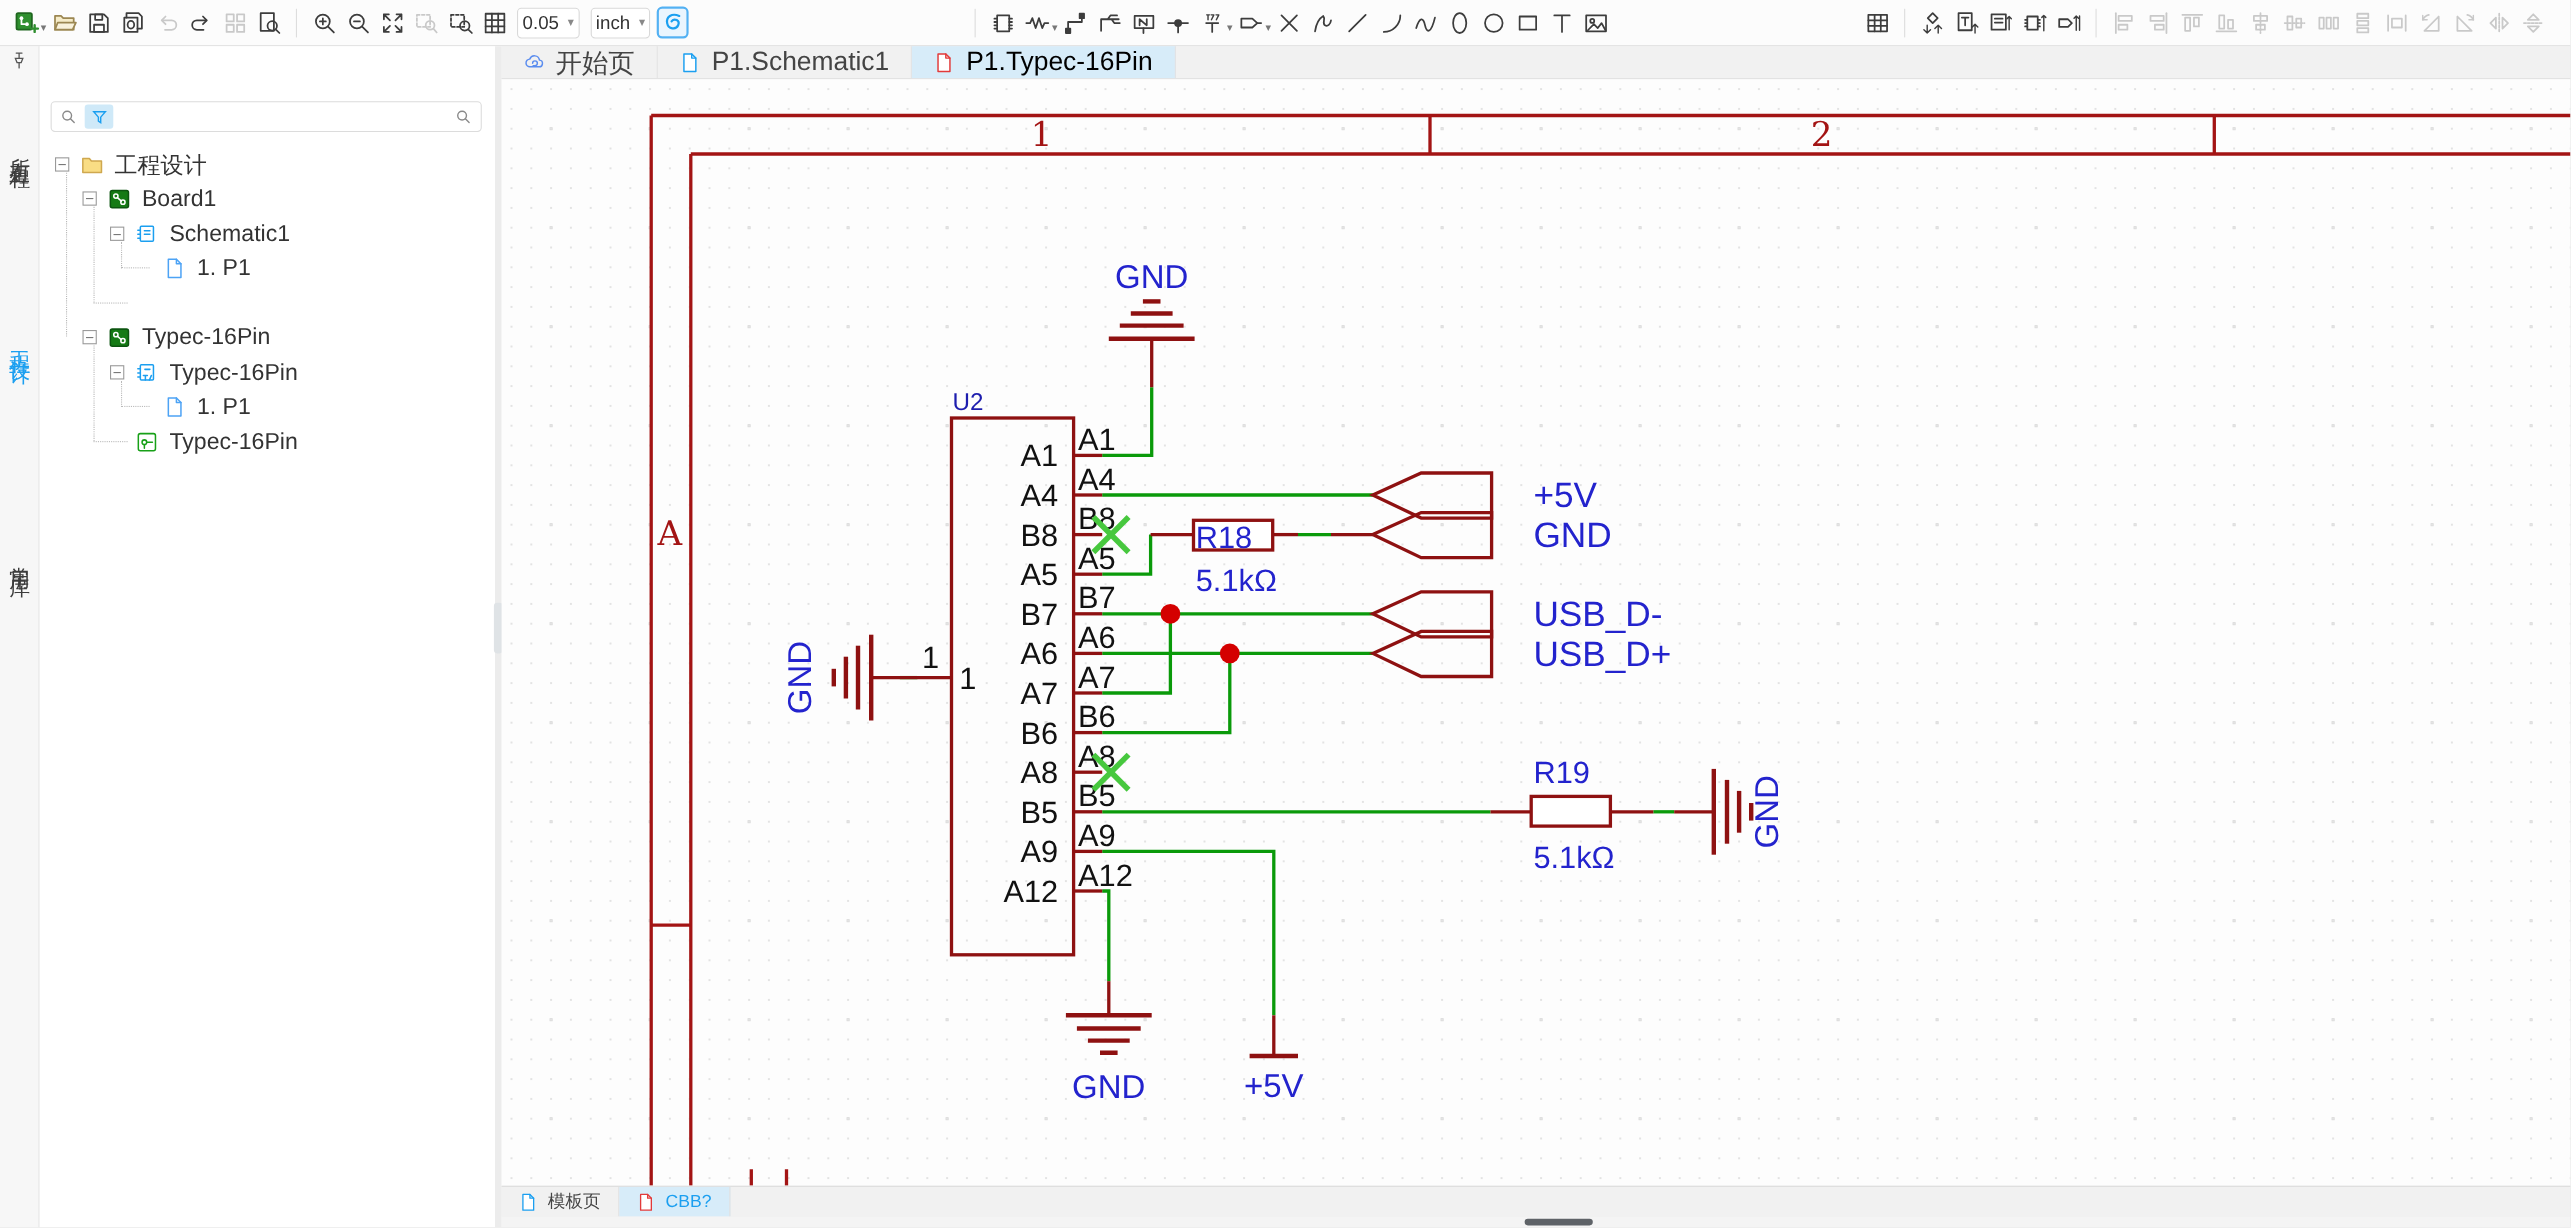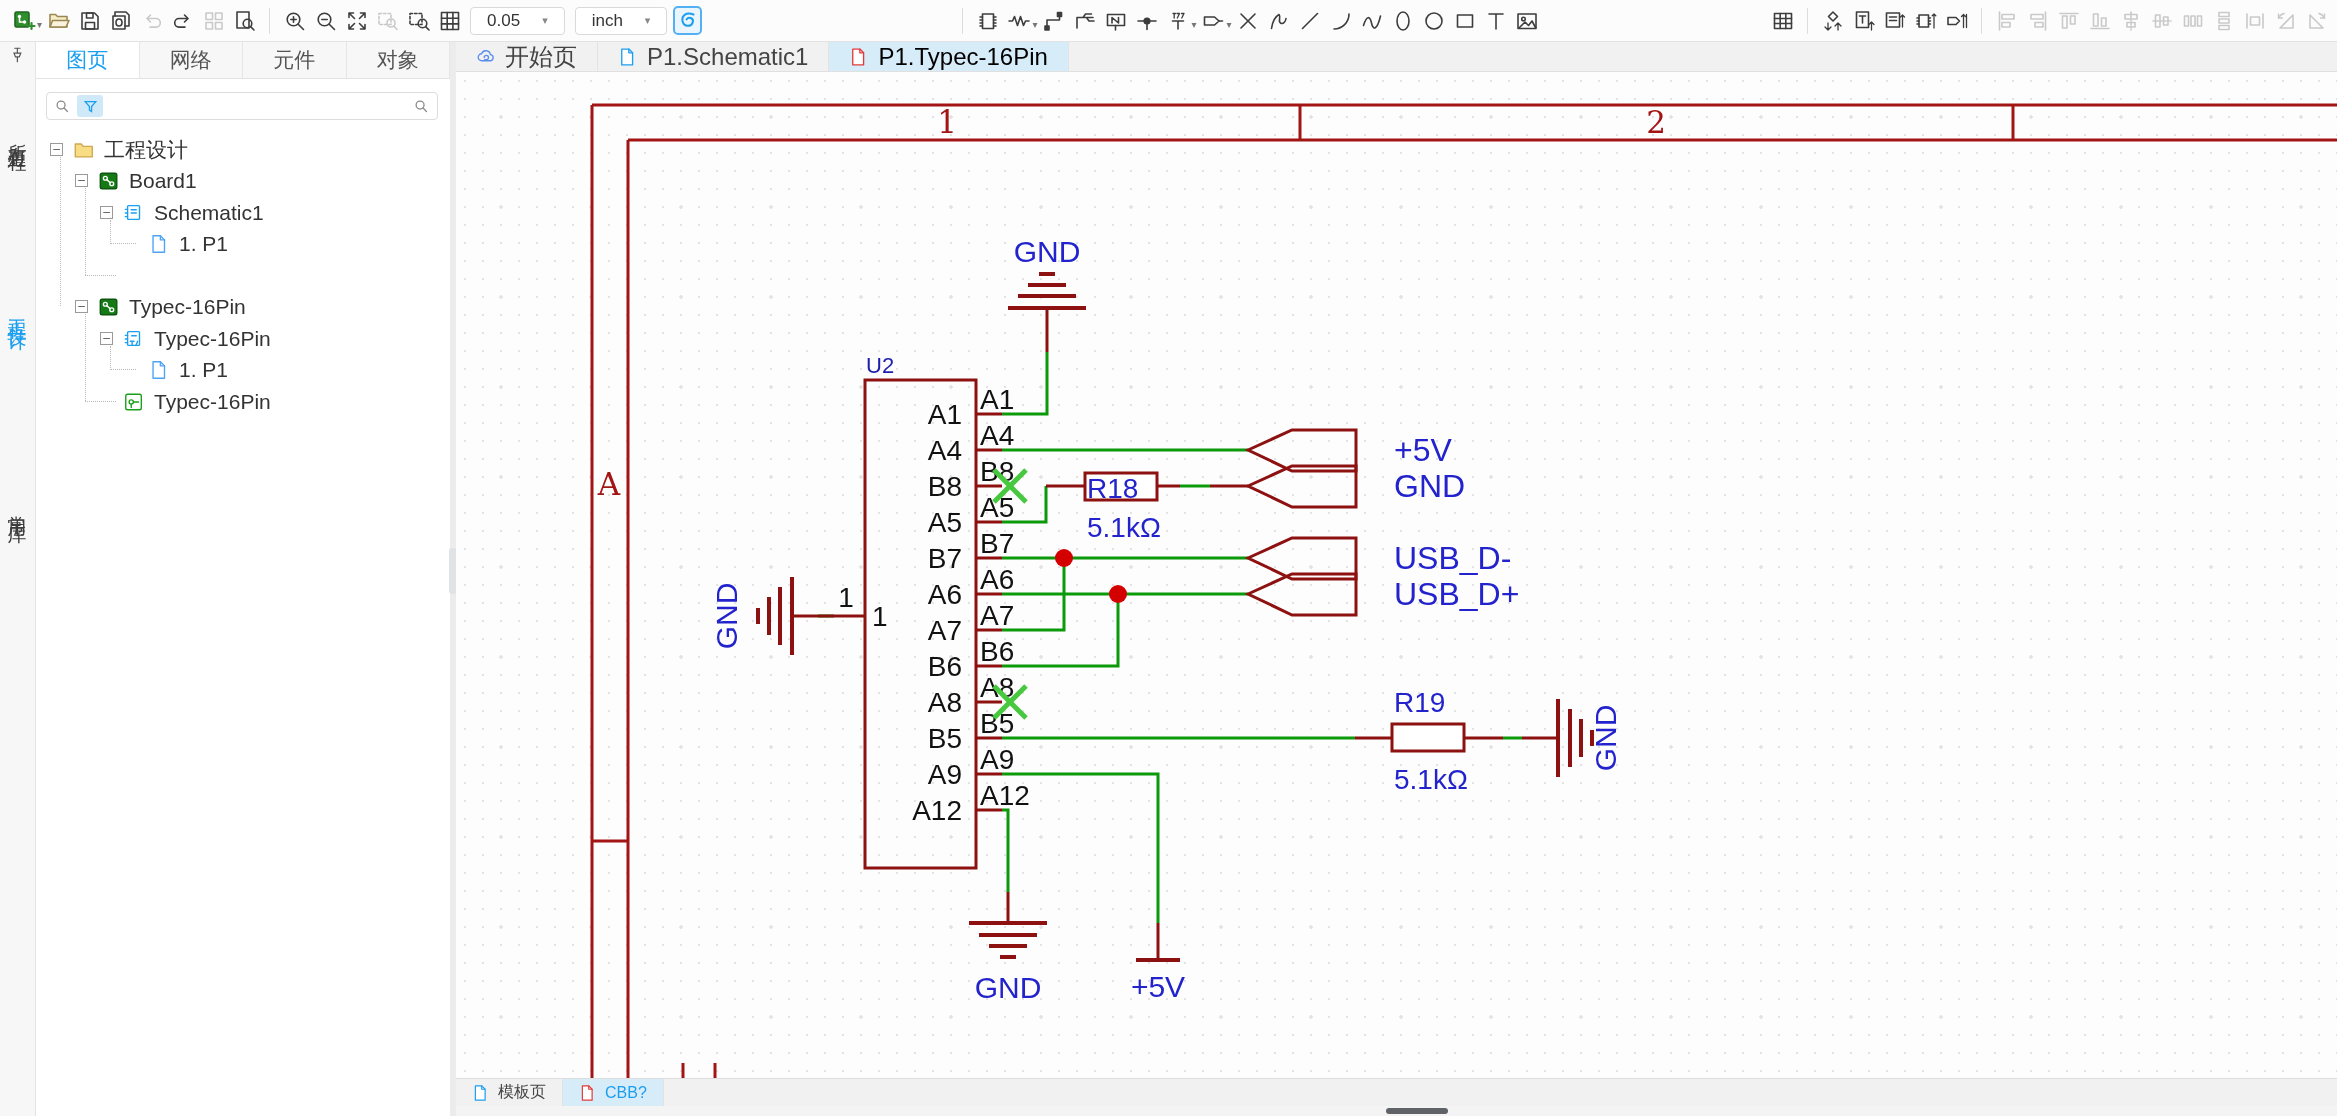--- a/index.html
+++ b/index.html
@@ -6,21 +6,21 @@
   .app{position:relative;width:2337px;height:1116px;background:#ececec;font-family:"Liberation Sans",sans-serif;overflow:hidden;-webkit-user-select:none;user-select:none;}
 
   
   .toolbar{position:absolute;left:0;top:0;width:2337px;height:42px;background:#fcfcfc;border-bottom:1px solid #e2e2e2;display:flex;align-items:center;padding-left:8px;box-sizing:border-box;}
   .tbicon{width:25px;height:25px;margin:0 3px;color:#3d3d3d;flex:0 0 auto;display:flex;align-items:center;justify-content:center;border-radius:3px;}
   .tbicon svg{width:24px;height:24px;stroke:currentColor;fill:none;stroke-width:1.6;stroke-linecap:round;stroke-linejoin:round;}
   .tbicon.dis{color:#c9c9c9;}
   .tbicon.sel{background:#eaf5fe;outline:2px solid #53b1f3;color:#1b9ff0;}
   .tbdd{font-size:10px;color:#777;margin:8px 1px 0 -2px;flex:0 0 auto;}
   .tbdiv{width:1px;height:26px;background:#ddd;margin:0 9px;flex:0 0 auto;}
-  .tbsel{height:26px;border:1px solid #d9d9d9;border-radius:4px;background:#fff;display:flex;align-items:center;gap:22px;padding:0 16px;margin:0 5px;font-size:17px;color:#333;flex:0 0 auto;}
+  .tbsel{height:26px;border:1px solid #d9d9d9;border-radius:4px;background:#fff;display:flex;align-items:center;gap:8px;padding:0 4px;margin:0 5px;font-size:17px;color:#333;flex:0 0 auto;}
   .tbsel .car{font-size:11px;color:#888;}
   .tbsp{flex:0 0 auto;}
 
   
   .leftstrip{position:absolute;left:0;top:42px;width:36px;height:1074px;background:#f7f7f7;border-right:1px solid #e4e4e4;box-sizing:border-box;}
   .striptab{position:absolute;left:3px;width:28px;writing-mode:vertical-lr;text-orientation:upright;font-size:19px;letter-spacing:4px;color:#3c3c3c;text-align:center;cursor:pointer;line-height:28px;}
   .striptab.active{color:#1b9ff0;}
   .pinbtn{position:absolute;left:8px;top:4px;width:18px;height:18px;color:#555;}
   .pinbtn svg{width:18px;height:18px;stroke:currentColor;fill:none;stroke-width:1.6;stroke-linecap:round;}
 
@@ -419,26 +419,20 @@
       <svg viewBox="0 0 24 24">
           <path d="M9 3h7M12.5 3v6M8 9.5h9l-2 5h-5zM12.5 14.5V21"></path>
         </svg>
     </span>
   <div class="striptab" style="top: 86px;">所有工程</div>
       <div class="striptab active" style="top: 262px;">工程设计</div>
       <div class="striptab" style="top: 458px;">常用库</div>
     </div>
 
   <div class="leftpanel" id="leftpanel">
-    <div class="ptabs" id="ptabs">
-        <div class="ptab active">图页</div>
-        <div class="ptab">网络</div>
-        <div class="ptab">元件</div>
-        <div class="ptab">对象</div>
-      </div>
     <div class="searchbar">
       <svg viewBox="0 0 24 24">
           <circle cx="10" cy="10" r="5.6"></circle>
           <path d="M14.2 14.2 19 19"></path>
         </svg>
       <span class="filterbox">
         <svg viewBox="0 0 24 24">
             <path d="M4.5 5h15l-6 7v7l-3-2v-5z"></path>
           </svg>
       </span>

